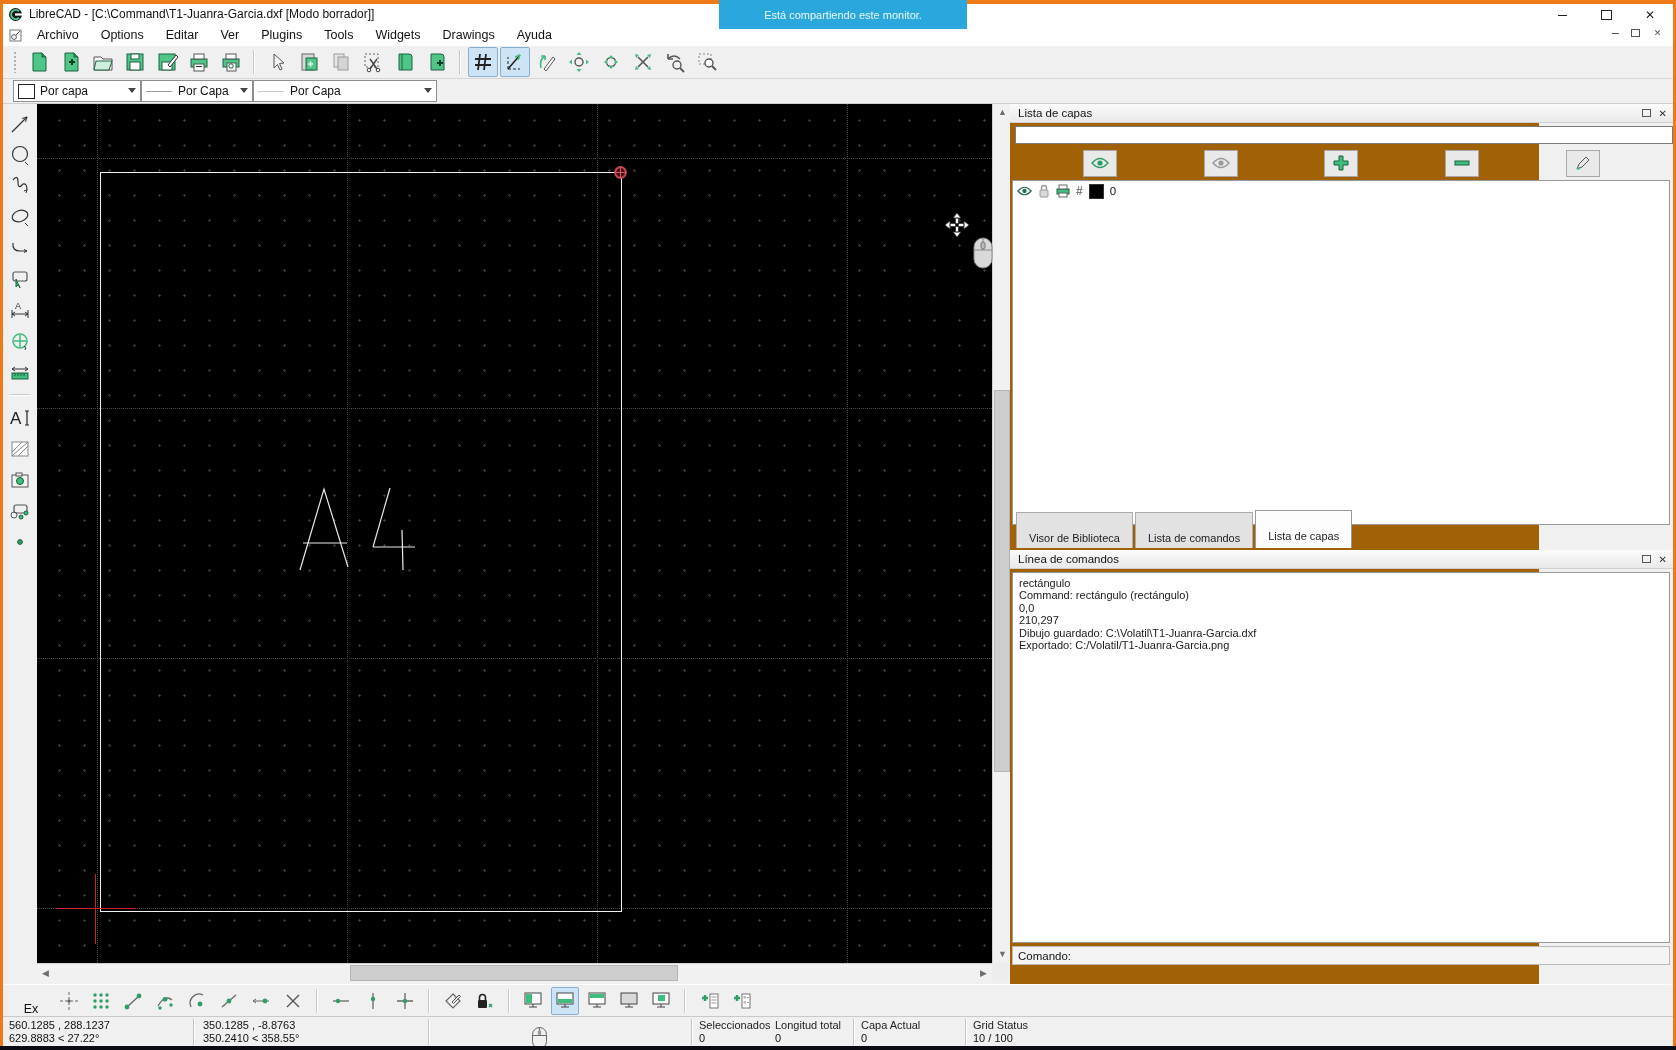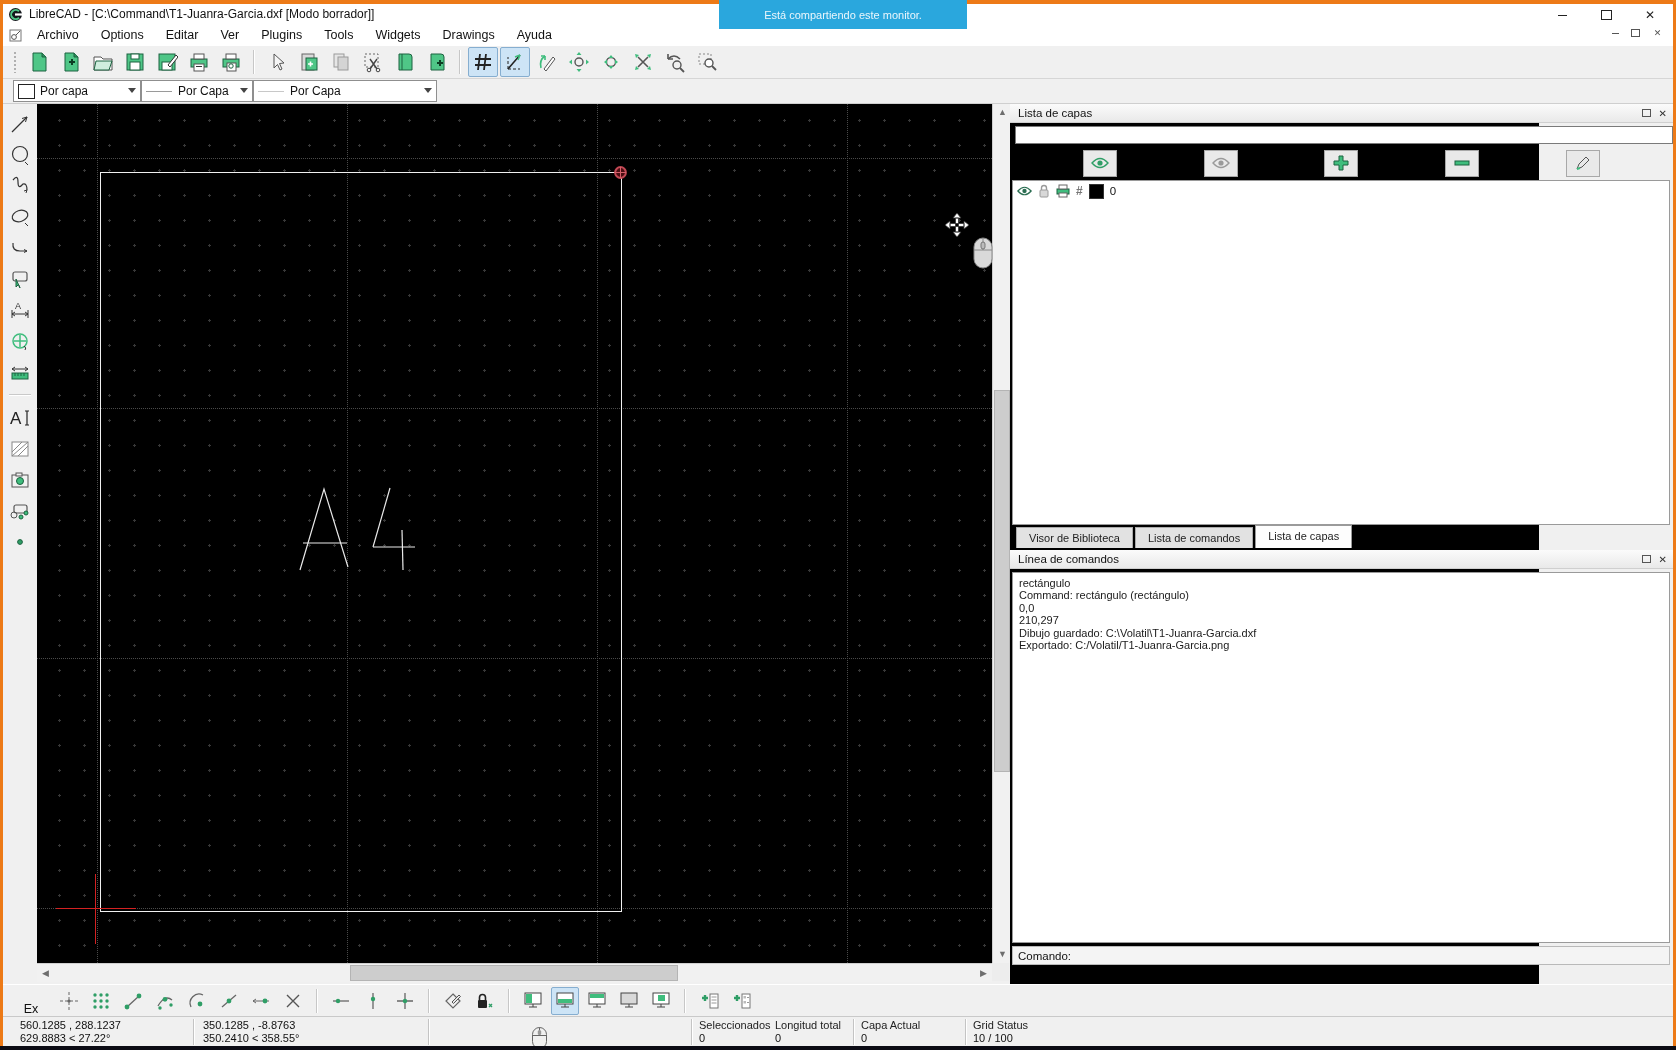--- a/index.html
+++ b/index.html
@@ -59,32 +59,32 @@
   .sr-only{position:absolute;width:1px;height:1px;overflow:hidden;clip:rect(0 0 0 0);}
   
   .scroll{background:#f1f1f1;}
   #vscroll{left:992px;top:104px;width:17px;height:859px;border-left:1px solid #d0d0d0;}
   #vthumb{position:absolute;left:1px;top:286px;width:14px;height:380px;background:#cdcdcd;border:1px solid #b4b4b4;}
   #hscroll{left:37px;top:963px;width:955px;height:18px;border-top:1px solid #d0d0d0;}
   #hthumb{position:absolute;left:313px;top:1px;width:326px;height:14px;background:#cdcdcd;border:1px solid #b4b4b4;}
   .sarrow{position:absolute;color:#6e6e6e;font-size:9px;line-height:1;}
   #scroll-corner{left:992px;top:963px;width:17px;height:18px;background:#ededed;}
   
-  #right-panel{left:1010px;top:104px;width:529px;height:880px;background:#000000;}
+  #right-panel{left:1010px;top:104px;width:529px;height:880px;background:#a16207;}
   .dock-title{position:absolute;left:0;width:663px;height:19px;background:linear-gradient(#fbfbfb,#e9e9e9);
               border-bottom:1px solid #cfcfcf;font-size:11.5px;display:flex;align-items:center;padding-left:8px;box-sizing:border-box;}
   .dock-btns{position:absolute;right:6px;display:flex;gap:8px;align-items:center;color:#333;}
   #layer-filter{position:absolute;left:5px;top:22px;width:650px;height:16px;border:1px solid #7a7a7a;background:#fff;font-size:11px;padding:0 3px;}
   #layer-btnrow{position:absolute;left:0;top:44px;width:663px;height:30px;display:flex;align-items:center;justify-content:space-around;padding:0 30px;box-sizing:border-box;}
   .pbtn{width:32px;height:25px;background:#e9e9e9;border:1px solid #a8a8a8;display:flex;align-items:center;justify-content:center;}
   #layer-list{position:absolute;left:2px;top:76px;width:658px;height:345px;background:#fff;border:1px solid #9a9a9a;box-sizing:border-box;}
   .layer-row{display:flex;align-items:center;height:20px;padding-left:4px;gap:6px;font-size:11.5px;}
   .lswatch{width:13px;height:13px;background:#000;border:1px solid #333;}
   #tabbar{position:absolute;left:6px;top:421px;height:23px;display:flex;align-items:flex-end;font-size:11px;}
-  .tab{padding:4px 12px 4px;background:#e2e2e2;border:1px solid #ababab;border-bottom:none;margin-right:2px;color:#222;}
+  .tab{padding:19px 12px 4px;background:#e2e2e2;border:1px solid #ababab;border-bottom:none;margin-right:2px;color:#222;}
   .tab.active{background:#fdfdfd;padding-bottom:6px;border-color:#9a9a9a;}
   #cmd-title{top:446px;}
   #cmd-history{position:absolute;left:2px;top:468px;width:658px;height:371px;background:#fff;border:1px solid #9a9a9a;
                box-sizing:border-box;font-size:11px;line-height:12.4px;padding:4px 6px;color:#1a1a1a;}
   #cmd-prompt{position:absolute;left:2px;top:842px;width:658px;height:19px;background:#f4f4f4;border:1px solid #b9b9b9;
               box-sizing:border-box;display:flex;align-items:center;font-size:11.5px;padding-left:5px;gap:4px;}
   #cmd-input{border:none;background:transparent;outline:none;flex:1;font-size:11.5px;font-family:"Liberation Sans",sans-serif;}
   
   #bottom-toolbar{left:3px;top:984px;width:1670px;height:32px;background:#f0f0f0;border-top:1px solid #fff;
                   display:flex;align-items:center;gap:4px;padding-left:8px;box-sizing:border-box;}
@@ -710,21 +710,21 @@
           <path d="M4 7 h6 M7 4 v6" stroke="#2f9e66" stroke-width="2.4"></path>
           <rect x="12" y="3" width="8" height="14" fill="#fff" stroke="#777"></rect>
           <rect x="13.5" y="5" width="2.5" height="2.5" fill="#bbb"></rect>
           <rect x="13.5" y="10" width="2.5" height="2.5" fill="#bbb"></rect>
           <path d="M17 6.5 h2 M17 11.5 h2" stroke="#999"></path>
         </svg>
       </div>
   </div>
 
   <div class="abs" id="statusbar">
-    <div class="sb-block" style="left:17px;">
+    <div class="sb-block" style="left:6px;">
       <div>560.1285 , 288.1237</div>
       <div>629.8883 &lt; 27.22°</div>
     </div>
     <div class="sb-sep" style="left:190px;"></div>
     <div class="sb-block" style="left:200px;">
       <div>350.1285 , -8.8763</div>
       <div>350.2410 &lt; 358.55°</div>
     </div>
     <div class="sb-sep" style="left:425px;"></div>
     <div class="sb-block" style="left:528px;top:9px;">

